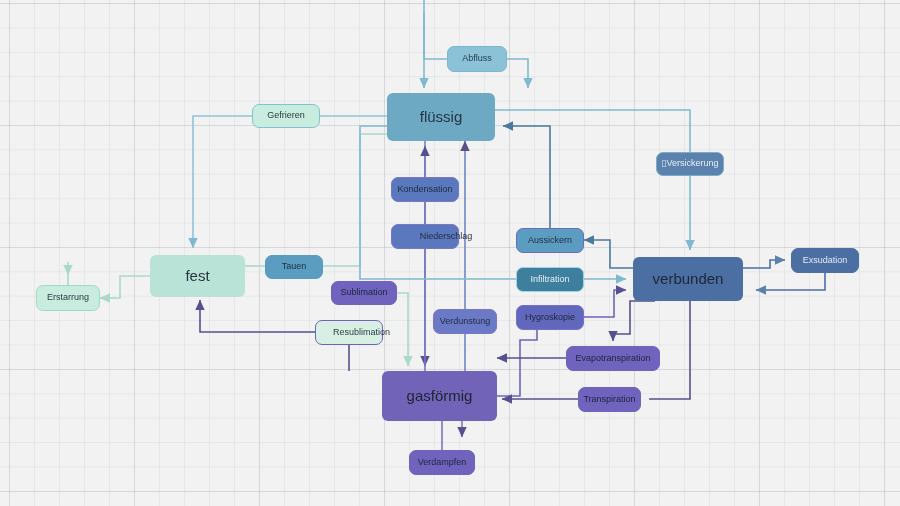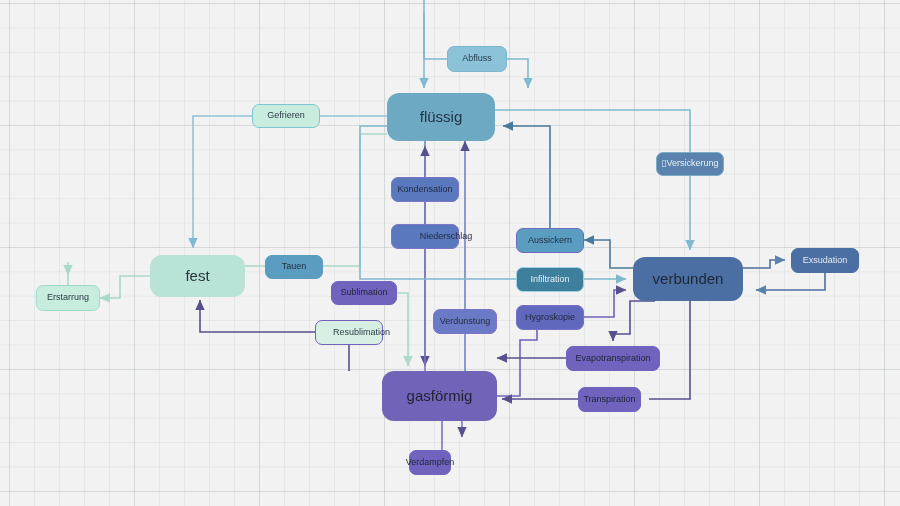--- a/index.html
+++ b/index.html
@@ -34,21 +34,21 @@
     display: flex;
     align-items: center;
     justify-content: center;
     text-align: center;
     color: #2b3440;
     line-height: 1.1;
     z-index: 3;
   }
   .node.state {
     font-size: 15px;
-    border-radius: 12px;
+    border-radius: 6px;
   }
   .node.proc {
     font-size: 9px;
     border-radius: 7px;
     border-width: 1.5px;
     border-style: solid;
     padding: 0 4px;
   }
   .node.state.nob { border: none; }
 </style>
@@ -197,17 +197,17 @@
     </div>
   <div class="node proc" style="left: 566px; top: 346px; width: 94px; height: 25px; background: rgb(111, 99, 189); color: rgb(29, 38, 57); border-color: rgb(111, 99, 189);">
       <span>Evapotranspiration</span>
     </div>
   <div class="node proc" style="left: 578px; top: 387px; width: 63px; height: 25px; background: rgb(111, 99, 189); color: rgb(29, 38, 57); border-color: rgb(111, 99, 189);">
       <span>Transpiration</span>
     </div>
   <div class="node proc" style="left: 791px; top: 248px; width: 68px; height: 25px; background: rgb(76, 111, 163); color: rgb(227, 234, 243); border-color: rgb(76, 111, 163);">
       <span>Exsudation</span>
     </div>
-  <div class="node proc" style="left: 409px; top: 450px; width: 42px; height: 25px; background: rgb(111, 99, 189); color: rgb(29, 38, 57); border-color: rgb(111, 99, 189);">
+  <div class="node proc" style="left: 409px; top: 450px; width: 66px; height: 25px; background: rgb(111, 99, 189); color: rgb(29, 38, 57); border-color: rgb(111, 99, 189);">
       <span>Verdampfen</span>
     </div>
 
 </div>
 
 </body></html>

